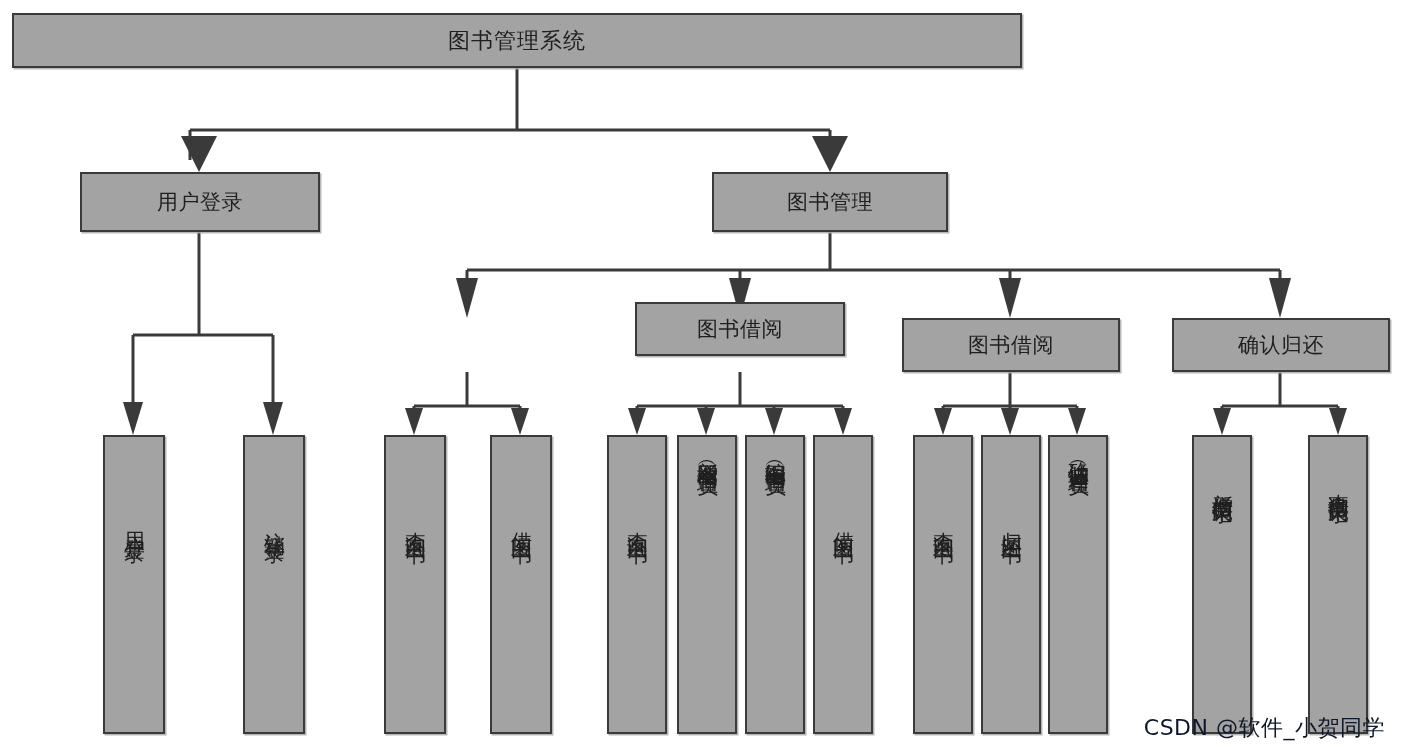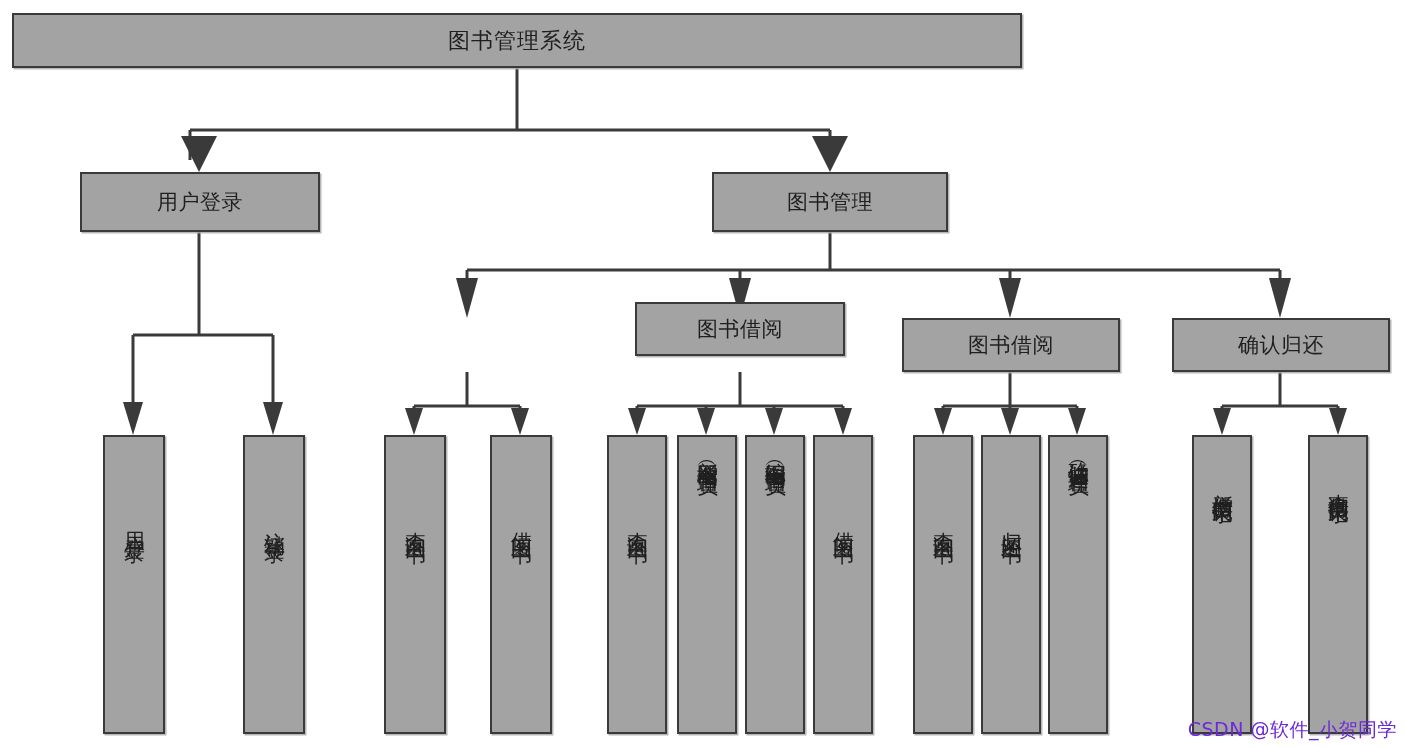--- a/index.html
+++ b/index.html
@@ -65,24 +65,24 @@
     font-size: 21px;
     line-height: 1.0;
     letter-spacing: 4px;
     white-space: nowrap;
   }
   .node.v.tall .lbl {
     letter-spacing: 2px;
   }
   .watermark {
     position: absolute;
-    right: 8px;
+    right: 20px;
     bottom: 4px;
-    font-size: 19px;
-    color: #6d28d9;
+    font-size: 22px;
+    color: #0f172a;
     letter-spacing: 0.5px;
     z-index: 5;
     white-space: nowrap;
   }
 </style>
 </head>
 <body>
 
 <div id="canvas">
 

